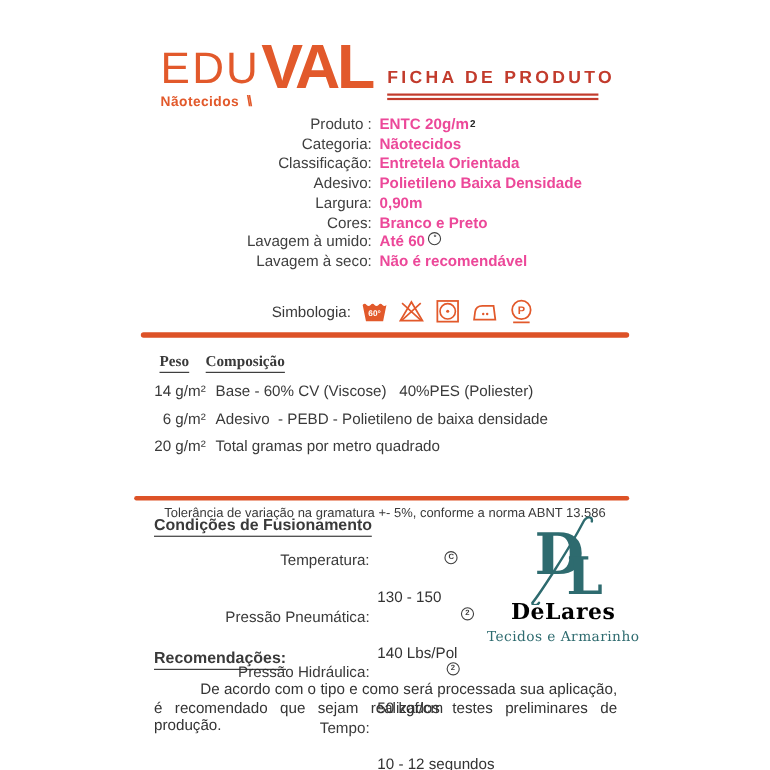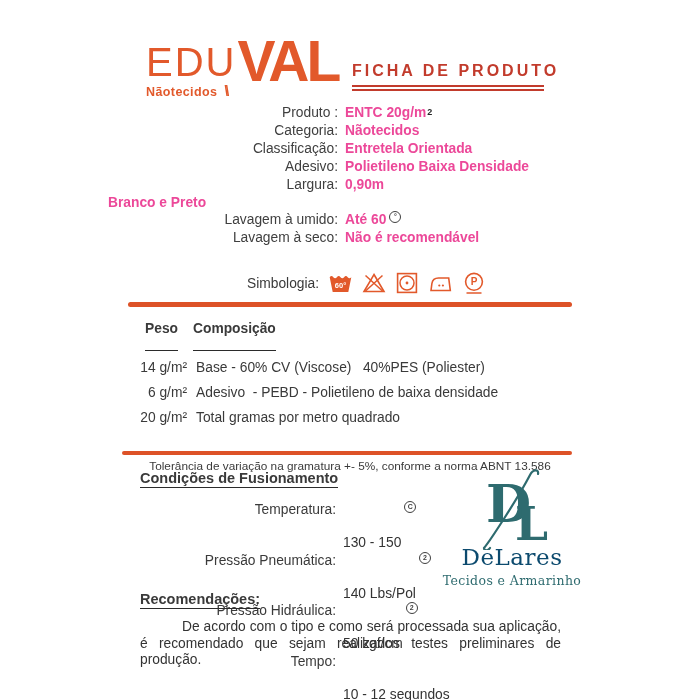--- a/index.html
+++ b/index.html
@@ -32,37 +32,37 @@
   .simbologia svg{display:block;}
 
   
   .divider{position:absolute;background:#DD5227;border-radius:3px;}
   #div1{left:128px;top:302px;width:444px;height:5px;}
   #div2{left:122px;top:451px;width:450px;height:4px;}
 
   
   .comp{position:absolute;left:135px;top:321px;font-size:13.8px;}
   .comp-head{display:flex;gap:15px;font-weight:700;margin-left:10px;margin-bottom:9px;}
-  .comp-head span{border-bottom:1.6px solid #2b2b2b;padding-bottom:14px;}
+  .comp-head span{border-bottom:1.6px solid #2b2b2b;padding-bottom:1px;font-family:Liberation Serif, serif;}
   .comp-row{display:grid;grid-template-columns:52px auto;column-gap:9px;margin-bottom:10px;line-height:15px;}
   .comp-peso{text-align:right;}
   .tolerance{position:absolute;left:115px;top:421px;width:470px;text-align:center;font-size:11.8px;color:#3a3a3a;margin-top:38px;}
 
   
   .fusion{position:absolute;left:140px;top:470px;font-size:13.8px;}
   .fusion-head{font-weight:700;font-size:14.5px;border-bottom:1.7px solid #2b2b2b;display:inline-block;padding-bottom:1px;}
   .fusion-rows{margin-top:13px;line-height:17.6px;}
   .frow{display:flex;}
   .flabel{width:196px;text-align:right;padding-right:7px;}
   .fvalue{color:#333;margin-top:33px;}
 
   
   .delares{position:absolute;left:438px;top:466px;width:148px;text-align:center;font-family:"DejaVu Serif",serif;}
   .delares-mono{display:block;margin:0 auto;}
-  .delares-name{color:#0c4a6e;font-size:23px;font-weight:400;margin-top:-6px;letter-spacing:.5px;}
+  .delares-name{color:#000000;font-size:20px;font-weight:700;margin-top:-6px;letter-spacing:.5px;}
   .delares-tag{color:#2E6B6F;font-size:12.5px;margin-top:3px;letter-spacing:.4px;}
 
   
   .reco{position:absolute;left:140px;top:590px;width:421px;}
   .reco-head{font-weight:700;font-size:14.5px;border-bottom:1.7px solid #2b2b2b;display:inline-block;padding-bottom:1px;}
   .reco-body{margin-top:10px;font-size:13.8px;line-height:16.6px;text-align:justify;text-indent:42px;color:#333;}
 </style>
 </head>
 <body>
 
@@ -101,20 +101,21 @@
     </div>
     <div class="prow">
       <span class="plabel">Adesivo:</span>
       <span class="pvalue">Polietileno Baixa Densidade</span>
     </div>
     <div class="prow">
       <span class="plabel">Largura:</span>
       <span class="pvalue">0,90m</span>
     </div>
     <div class="prow">
+      <span class="plabel">Cores:</span>
       <span class="pvalue">Branco e Preto</span>
     </div>
     <div class="prow">
       <span class="plabel">Lavagem à umido:</span>
       <span class="pvalue">Até 60</span>
       <span class="circsym">°</span>
     </div>
     <div class="prow">
       <span class="plabel">Lavagem à seco:</span>
       <span class="pvalue">Não é recomendável</span>

